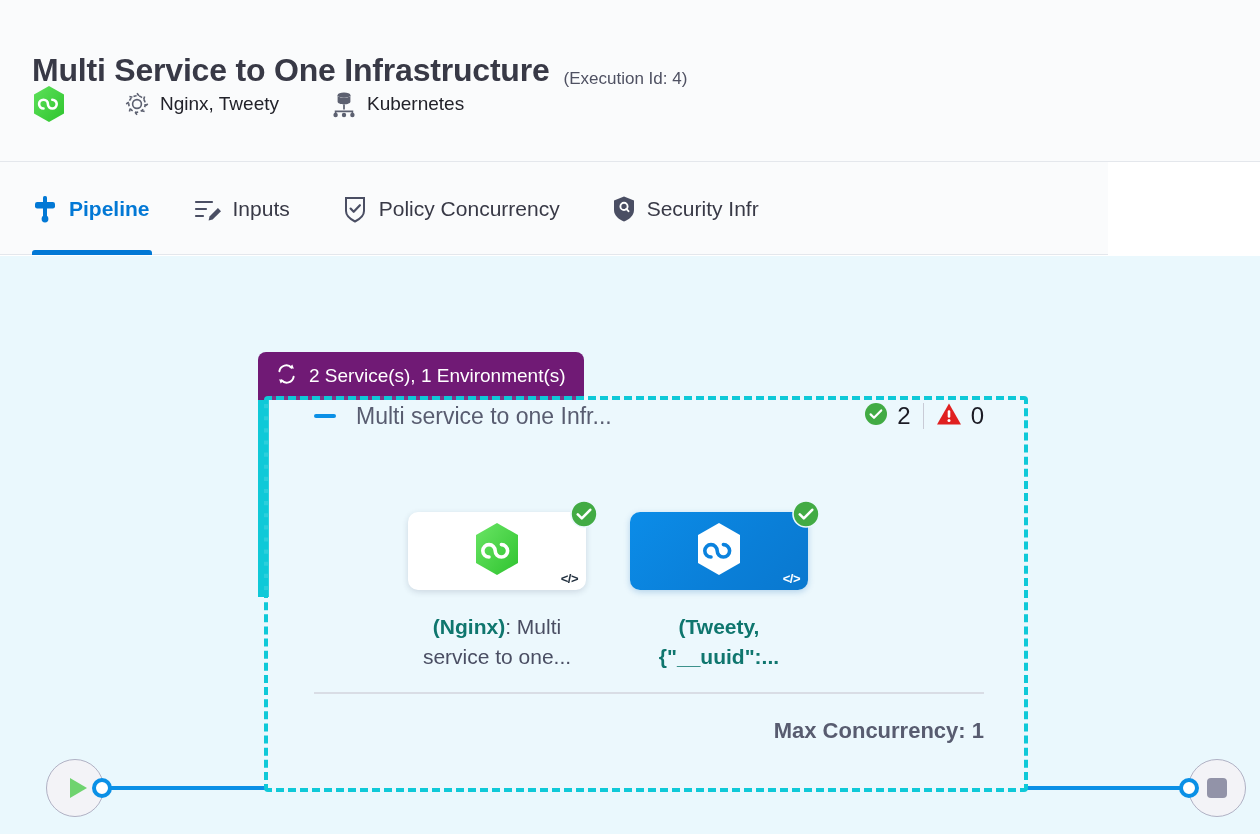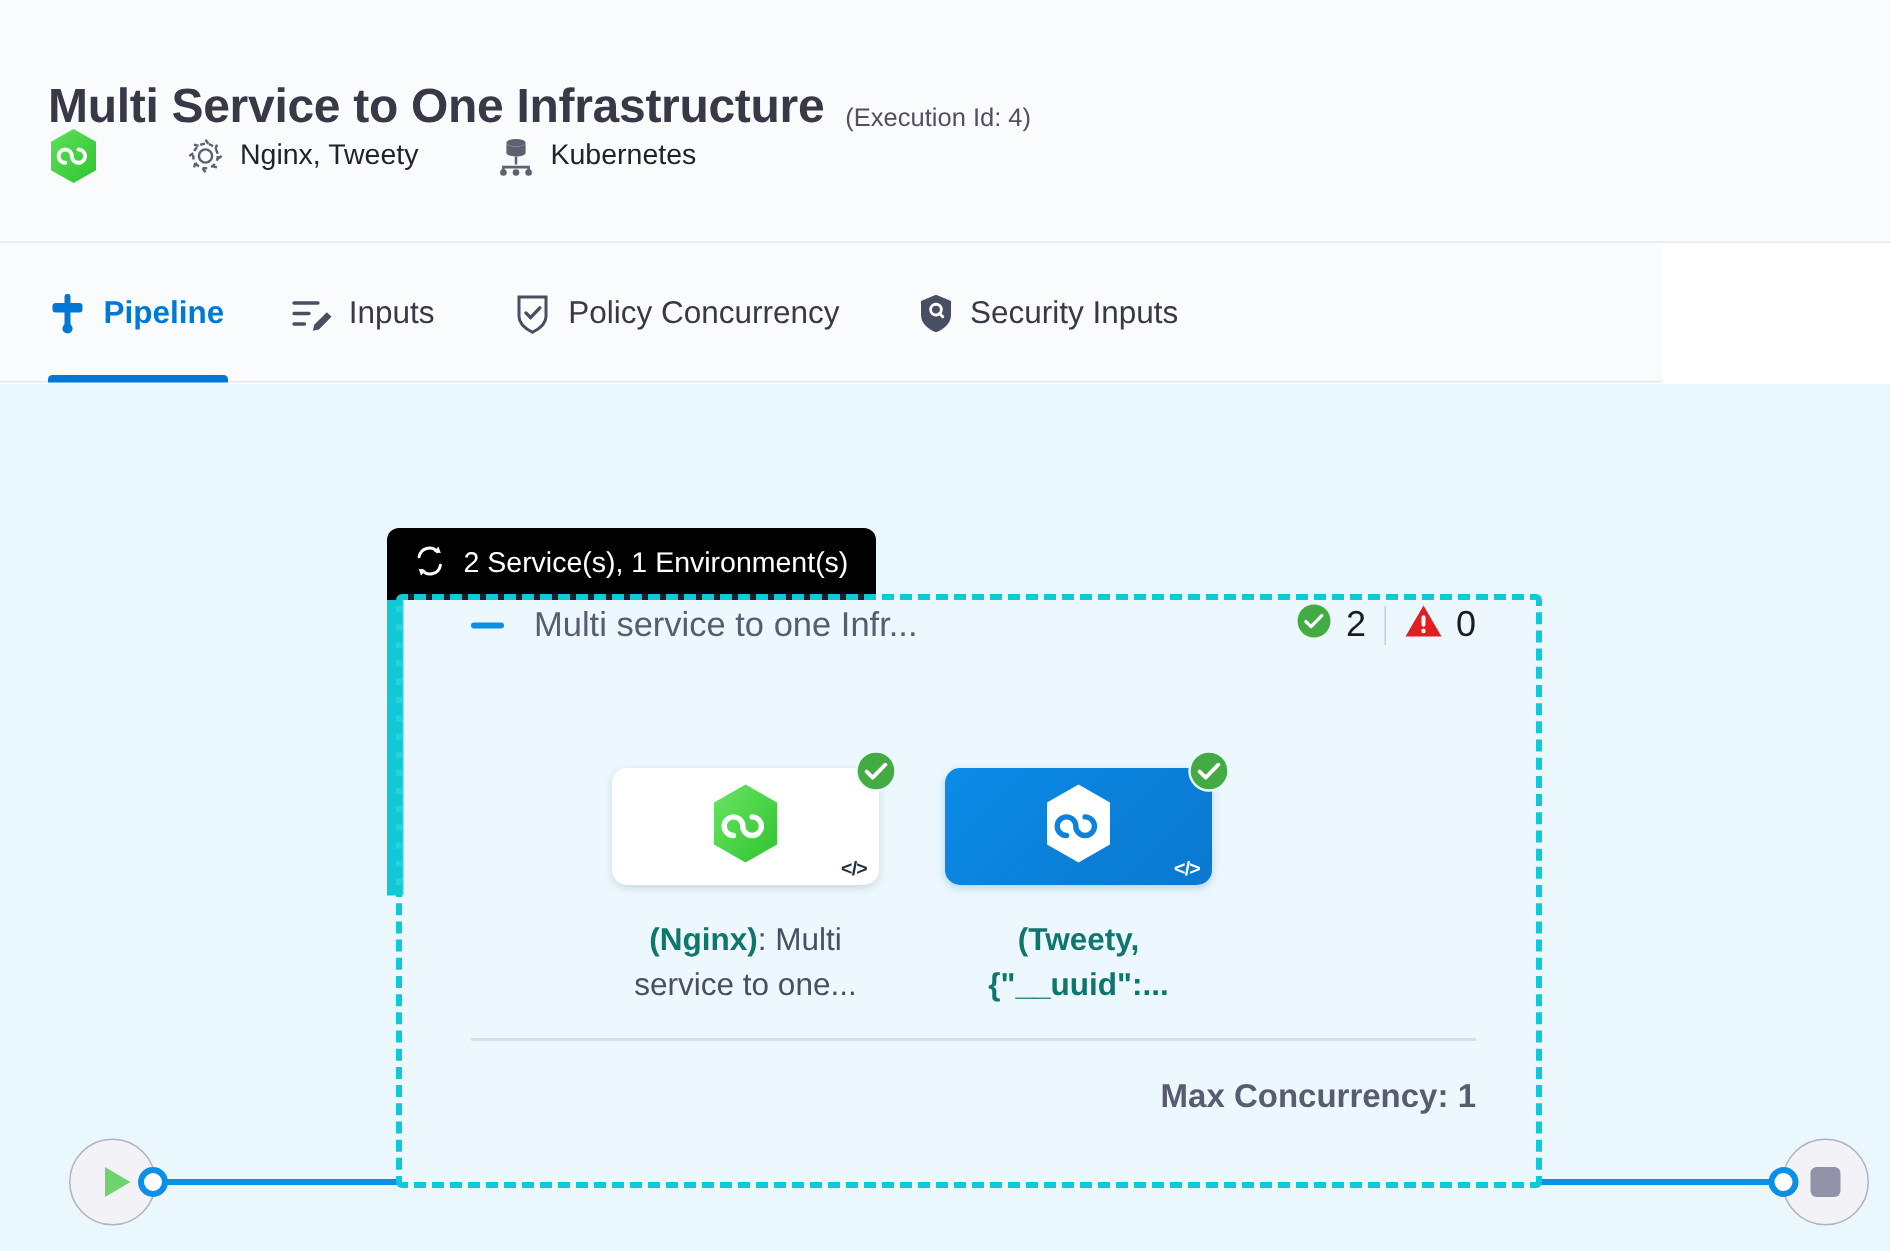--- a/index.html
+++ b/index.html
@@ -195,21 +195,21 @@
     left: 258px;
     top: 96px;       
     width: 770px;
     height: 440px;
   }
 
   .group-tab {
     position: absolute;
     left: 0; top: 0;
     height: 48px;
-    background: #000000;
+    background: #701a75;
     border-radius: 8px 8px 0 0;
     display: flex;
     align-items: center;
     gap: 10px;
     padding: 0 18px 0 16px;
     justify-content: space-between;
   }
 
   .group-tab-label {
     font-size: 19px;
@@ -475,21 +475,21 @@
     </button>
 
     <button class="tab">
       <span>
         <svg class="tab-icon" width="24" height="28" viewBox="0 0 24 28">
           <path d="M12 1.5 L22 5.6 v9.4 c0 6 -5.4 9.8 -10 11.5 C7.4 24.8 2 21 2 15 V5.6 Z" fill="#4a4e63"></path>
           <circle cx="12" cy="11.4" r="3.6" fill="none" stroke="#ffffff" stroke-width="1.9"></circle>
           <path d="M14.3 13.8 l2.2 2.4" stroke="#ffffff" stroke-width="1.9" stroke-linecap="round"></path>
         </svg>
       </span>
-      <span class="tab-label">Security Inputs</span>
+      <span class="tab-label">Security Infr</span>
     </button>
 
   </div>
 
   <div class="canvas">
 
     <div class="edge edge-left"></div>
     <div class="edge edge-right"></div>
 
     <div class="terminal-node node-start">

